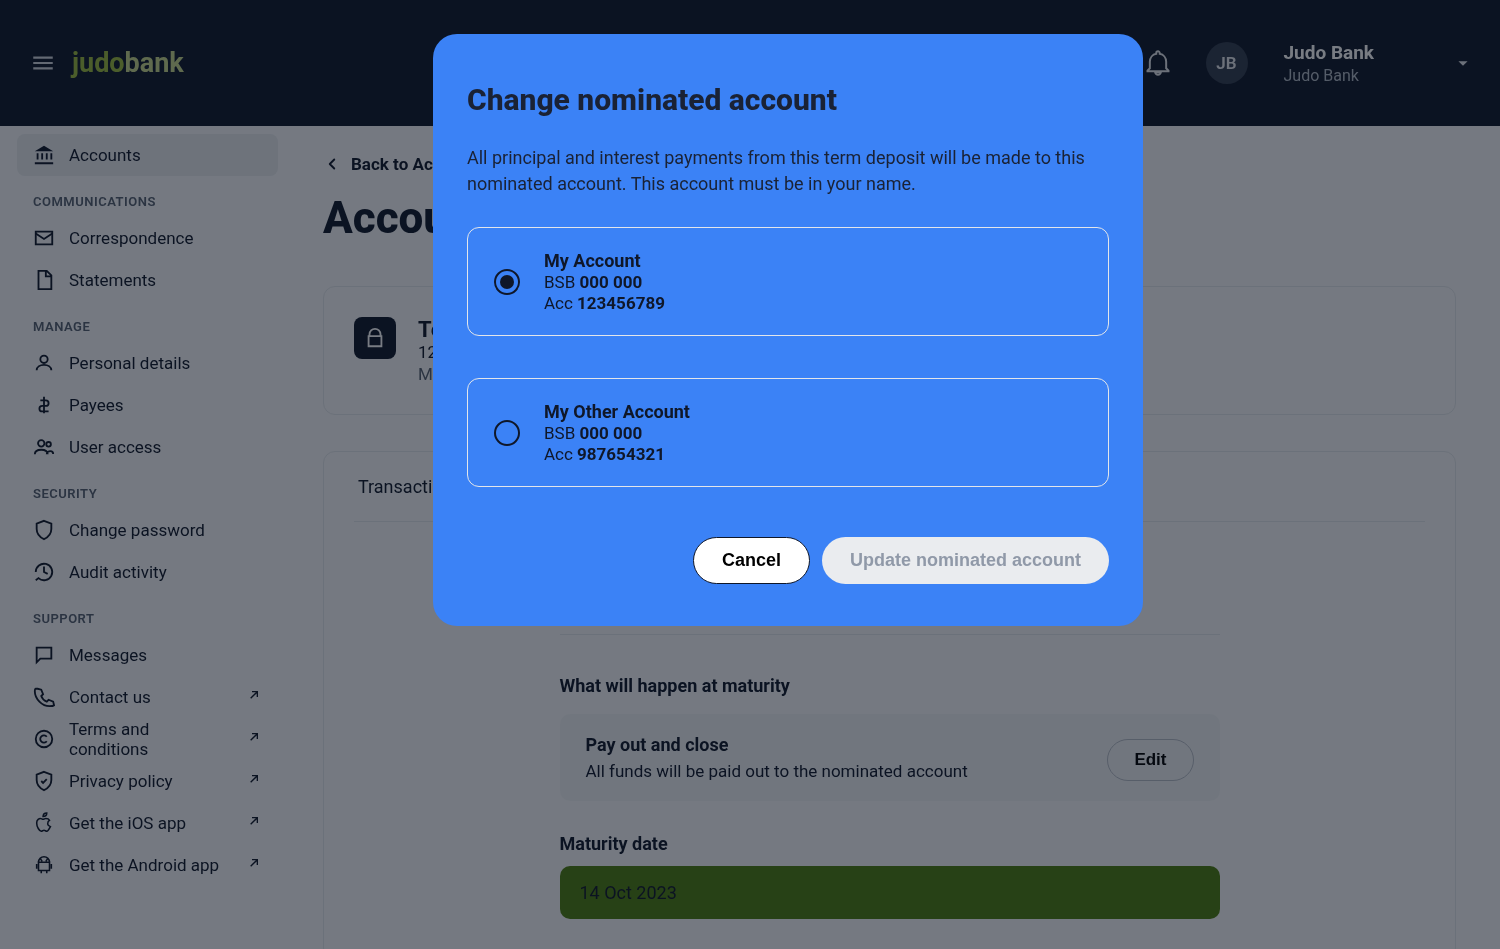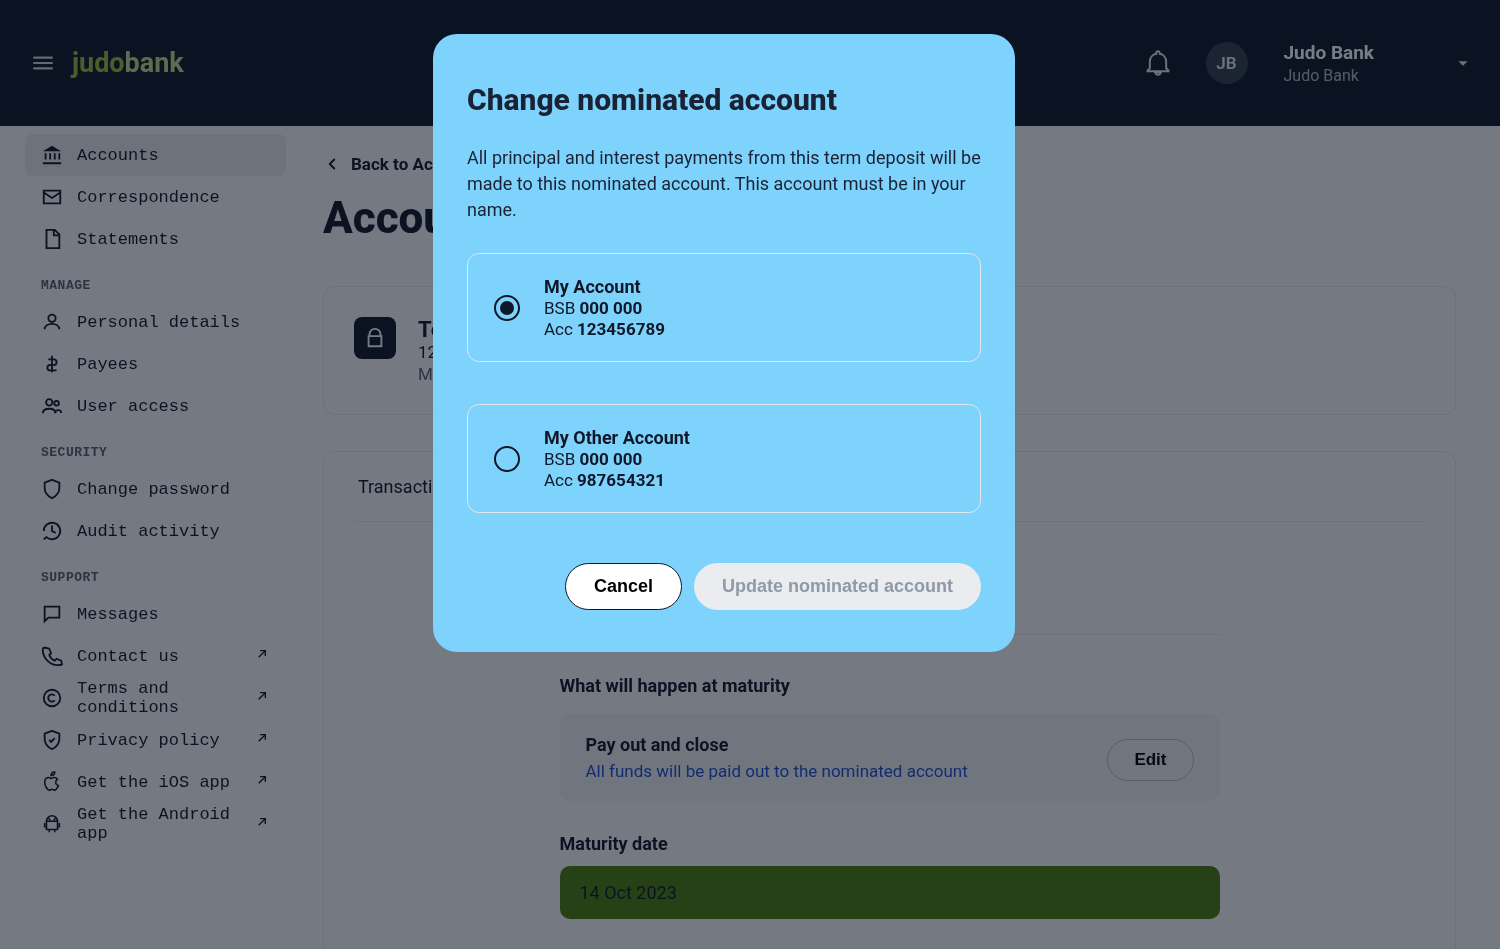--- a/index.html
+++ b/index.html
@@ -15,21 +15,21 @@
   .bell { width: 40px; height: 40px; display: flex; align-items: center; justify-content: center; cursor: pointer; margin-right: 28px; }
   .bell svg { width: 28px; height: 28px; fill: #e5e7eb; }
   .avatar { width: 42px; height: 42px; border-radius: 50%; background: #323c4e; color: #e5e7eb; display: flex; align-items: center; justify-content: center; font-weight: 600; font-size: 17px; margin-right: 18px; }
   .user-block { display: flex; align-items: center; gap: 60px; }
   .user-text .line1 { color: #fff; font-weight: 700; font-size: 19px; }
   .user-text .line2 { color: #b0b8c3; font-size: 16px; margin-top: 2px; }
   .chevron { width: 22px; height: 22px; margin-left: 18px; }
   .chevron svg { width: 22px; height: 22px; fill: #e5e7eb; }
 
   
-  .sidebar { position: absolute; top: 126px; left: 16px; width: 279px; bottom: 0; padding: 8px 9px 0 9px; font-family: Liberation Mono, monospace; }
+  .sidebar { position: absolute; top: 126px; left: 8px; width: 279px; bottom: 0; padding: 8px 9px 0 9px; }
   .nav-item { display: flex; align-items: center; height: 42px; padding: 0 16px; border-radius: 8px; cursor: pointer; gap: 14px; }
   .nav-item.active { background: #e8eaee; }
   .nav-item .ico { width: 22px; height: 22px; display: flex; align-items: center; justify-content: center; }
   .nav-item .ico svg { width: 22px; height: 22px; fill: #0f1729; }
   .nav-item .label { font-size: 17px; color: #0f1729; }
   .nav-section { font-size: 13px; font-weight: 600; letter-spacing: 0.5px; color: #566070; padding: 18px 16px 8px 16px; }
   .nav-ext { margin-left: auto; }
   .nav-ext svg { width: 16px; height: 16px; fill: #0f1729; }
 
   
@@ -45,28 +45,28 @@
   .acc-info .acc-date { font-size: 17px; color: #566070; margin-top: 2px; }
 
   .panel { border: 1px solid #e3e6ea; border-radius: 12px; margin-top: 36px; padding: 0 30px 40px 30px; }
   .tabs { display: flex; gap: 42px; border-bottom: 1px solid #e3e6ea; }
   .tab { padding: 24px 4px; font-size: 18px; color: #0f1729; cursor: pointer; }
   .section { width: 660px; margin: 0 auto; }
   .sec-rule { border-top: 1px solid #e3e6ea; margin-top: 52px; }
   .sec-head { font-size: 18px; font-weight: 700; margin-top: 40px; }
   .maturity-card { background: #f0f2f4; border-radius: 10px; padding: 20px 26px; margin-top: 18px; display: flex; align-items: flex-end; }
   .maturity-card .mc-text .mc-title { font-weight: 700; font-size: 18px; }
-  .maturity-card .mc-text .mc-sub { font-size: 17px; color: #1d4ed8; margin-top: 6px; }
+  .maturity-card .mc-text .mc-sub { font-size: 17px; color: #0f172a; margin-top: 6px; }
   .edit-btn { margin-left: auto; border: 1.5px solid #b6bcc6; background: transparent; border-radius: 24px; padding: 10px 26px; font-size: 17px; font-weight: 600; cursor: pointer; }
   .field-label { font-weight: 700; font-size: 18px; margin-top: 32px; }
   .field-box { background: #4d7c0f; border-radius: 10px; padding: 16px 20px; margin-top: 12px; font-size: 18px; }
 
   
   .overlay { position: fixed; inset: 0; background: rgba(10,16,30,0.55); }
-  .modal { position: absolute; top: 34px; left: 433px; width: 582px; background: #7dd3fc; border-radius: 24px; padding: 48px 34px 42px 34px; }
+  .modal { position: absolute; top: 34px; left: 433px; width: 710px; background: #3b82f6; border-radius: 24px; padding: 48px 34px 42px 34px; }
   .modal h2 { font-size: 30px; font-weight: 800; color: #1a2235; }
   .modal p.desc { font-size: 18px; line-height: 1.45; margin-top: 28px; color: #1a2235; }
   .radio-card { border: 1px solid #e3e6ea; border-radius: 12px; padding: 22px 26px; display: flex; gap: 24px; margin-top: 30px; cursor: pointer; }
   .radio-card + .radio-card { margin-top: 42px; }
   .radio { width: 26px; height: 26px; border: 2px solid #0f1729; border-radius: 50%; position: relative; flex: none; align-self: center; }
   .radio.checked::after { content: ""; position: absolute; inset: 4px; border-radius: 50%; background: #0f1729; }
   .rc-text .rc-name { font-weight: 700; font-size: 18px; }
   .rc-text .rc-line { font-size: 17px; margin-top: 1px; }
   .rc-text .rc-line b { font-weight: 700; }
   .modal-actions { display: flex; gap: 12px; justify-content: flex-end; margin-top: 50px; }
@@ -111,20 +111,21 @@
 <div class="sidebar">
   <div class="nav-item active">
     <span class="ico">
         <svg viewBox="0 0 24 24">
           <path d="M4 10h2v7H4zM9 10h2v7H9zM14 10h2v7h-2zM19 10h2v7h-2zM2 20h20v2H2zM12 2L2 8h20z"></path>
         </svg>
       </span>
     <span class="label">Accounts</span>
   </div>
 
+  <div class="nav-section">COMMUNICATIONS</div>
   <div class="nav-item">
     <span class="ico">
         <svg viewBox="0 0 24 24">
           <path d="M3 5h18v14H3z" fill="none" stroke="#0f1729" stroke-width="2"></path>
           <path d="M3 7l9 6 9-6" fill="none" stroke="#0f1729" stroke-width="2"></path>
         </svg>
       </span>
     <span class="label">Correspondence</span>
   </div>
   <div class="nav-item">

